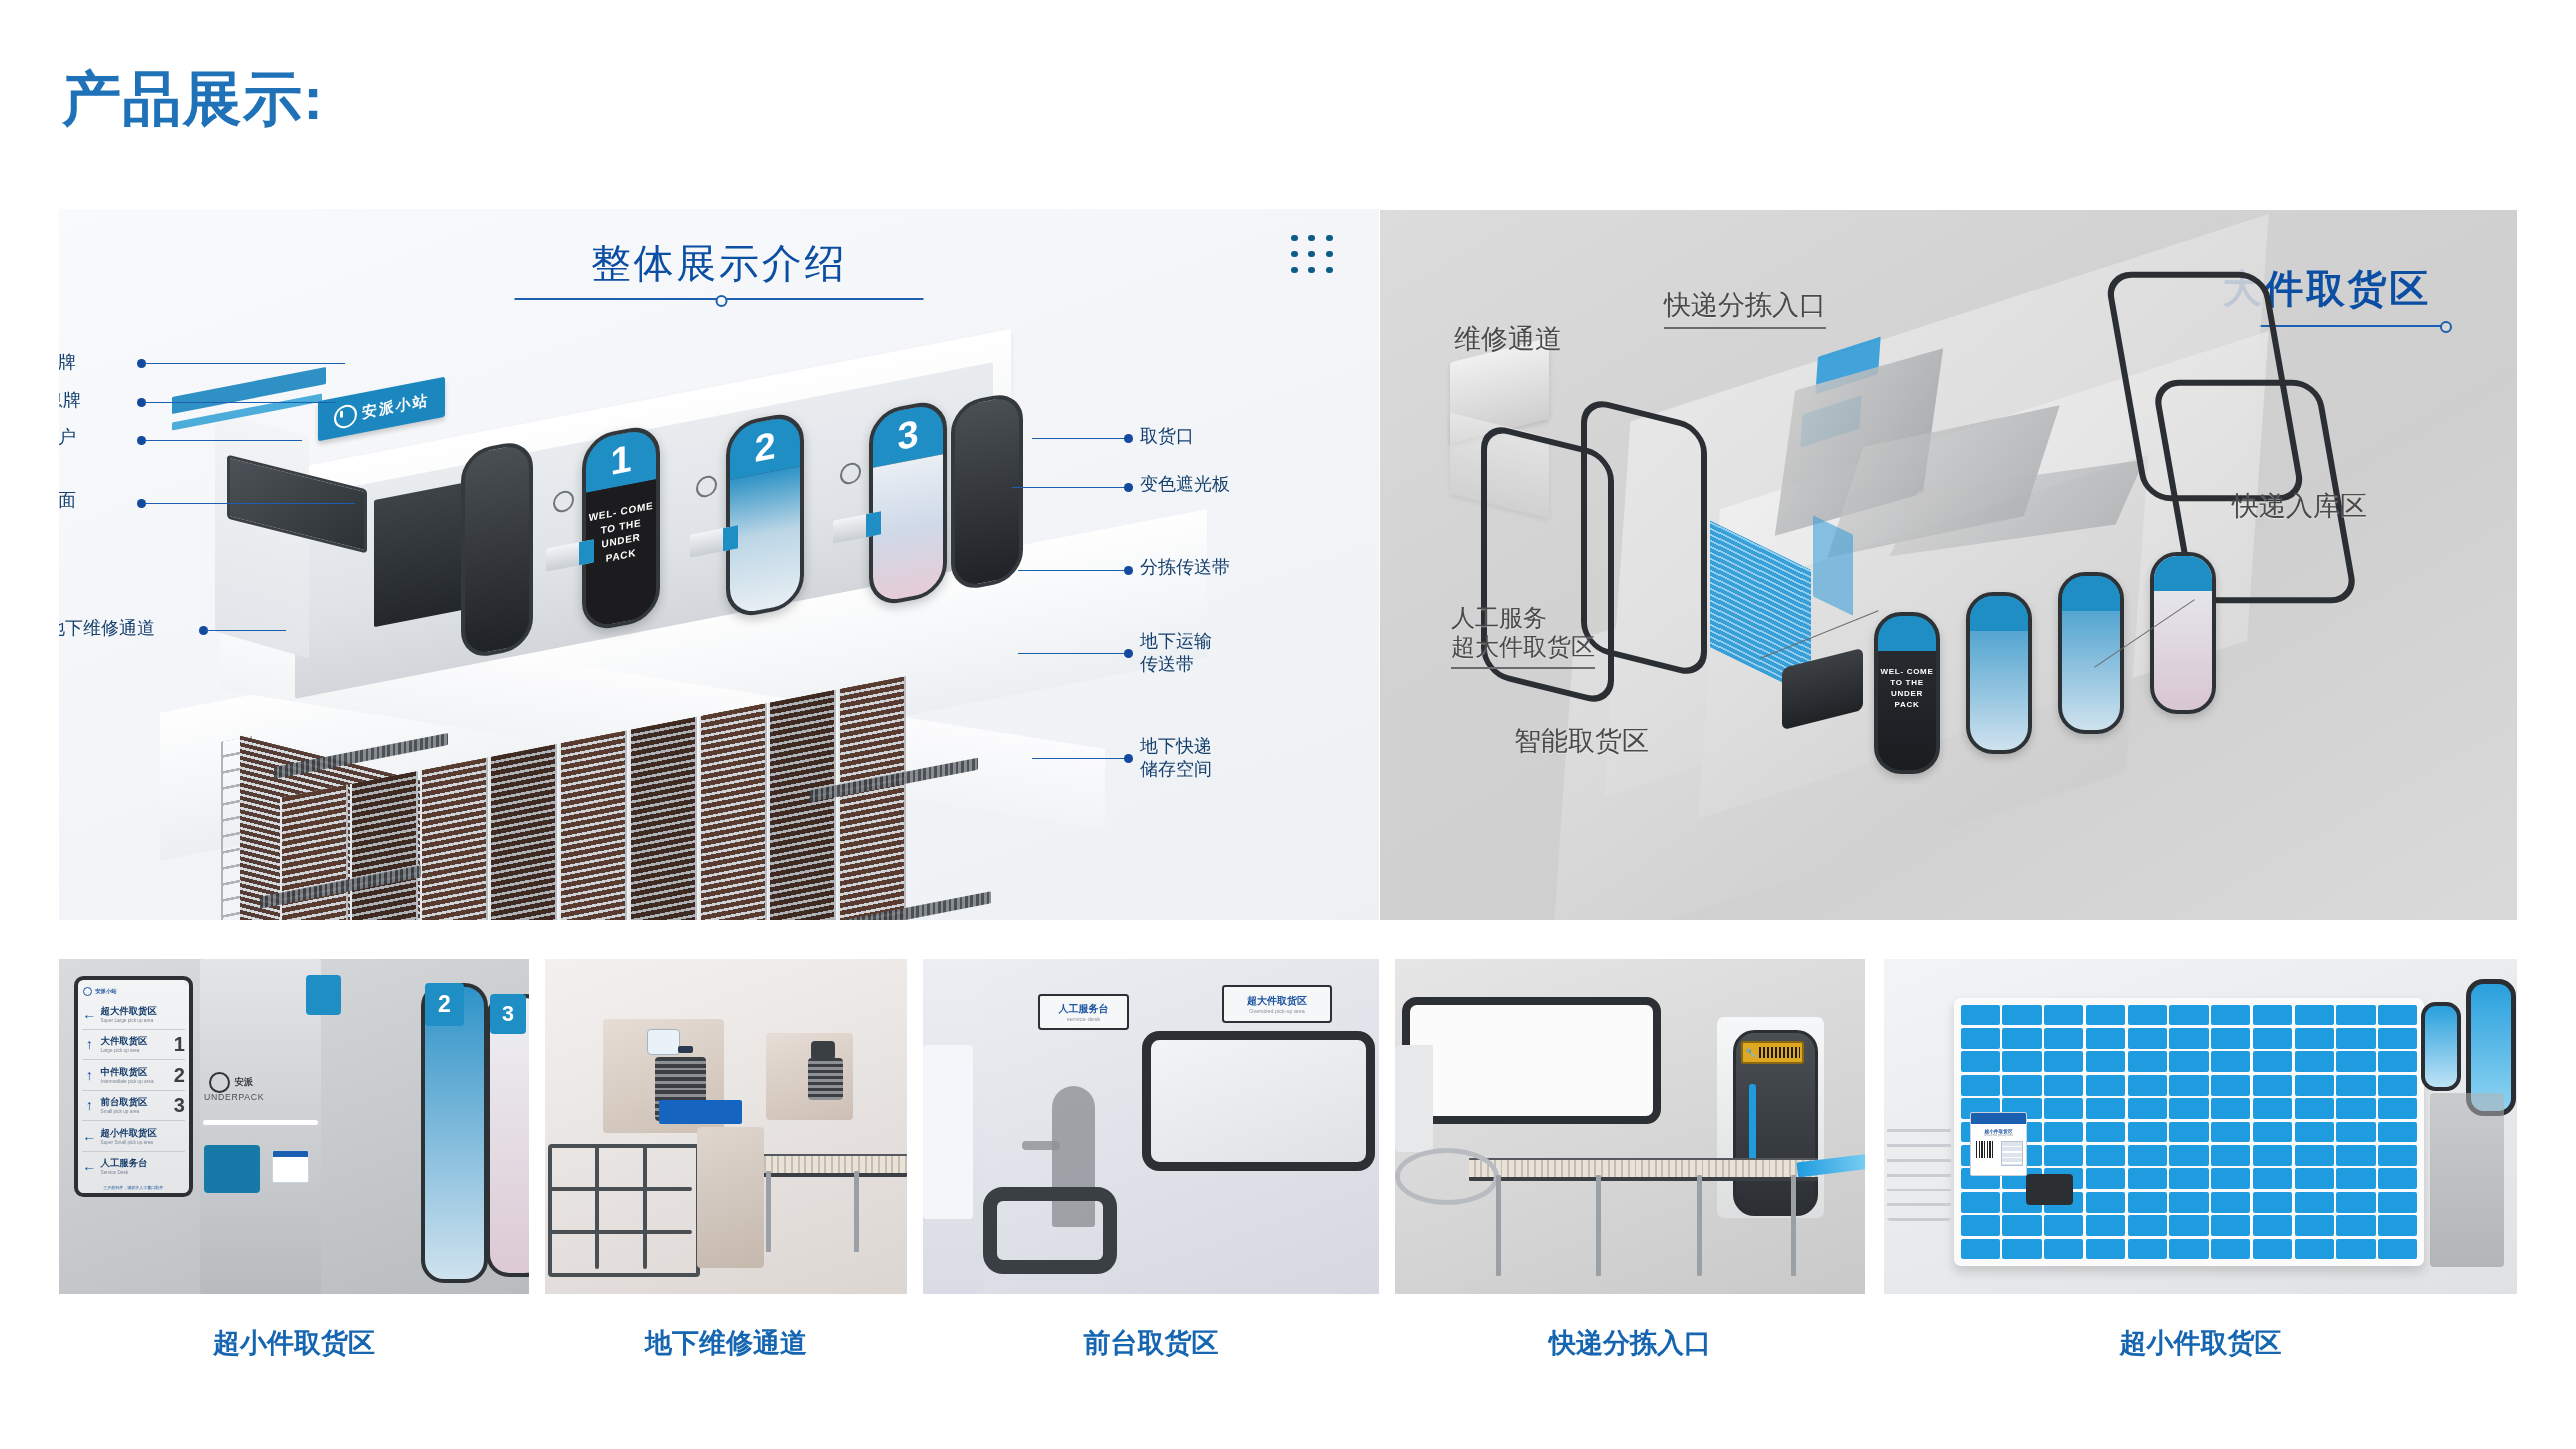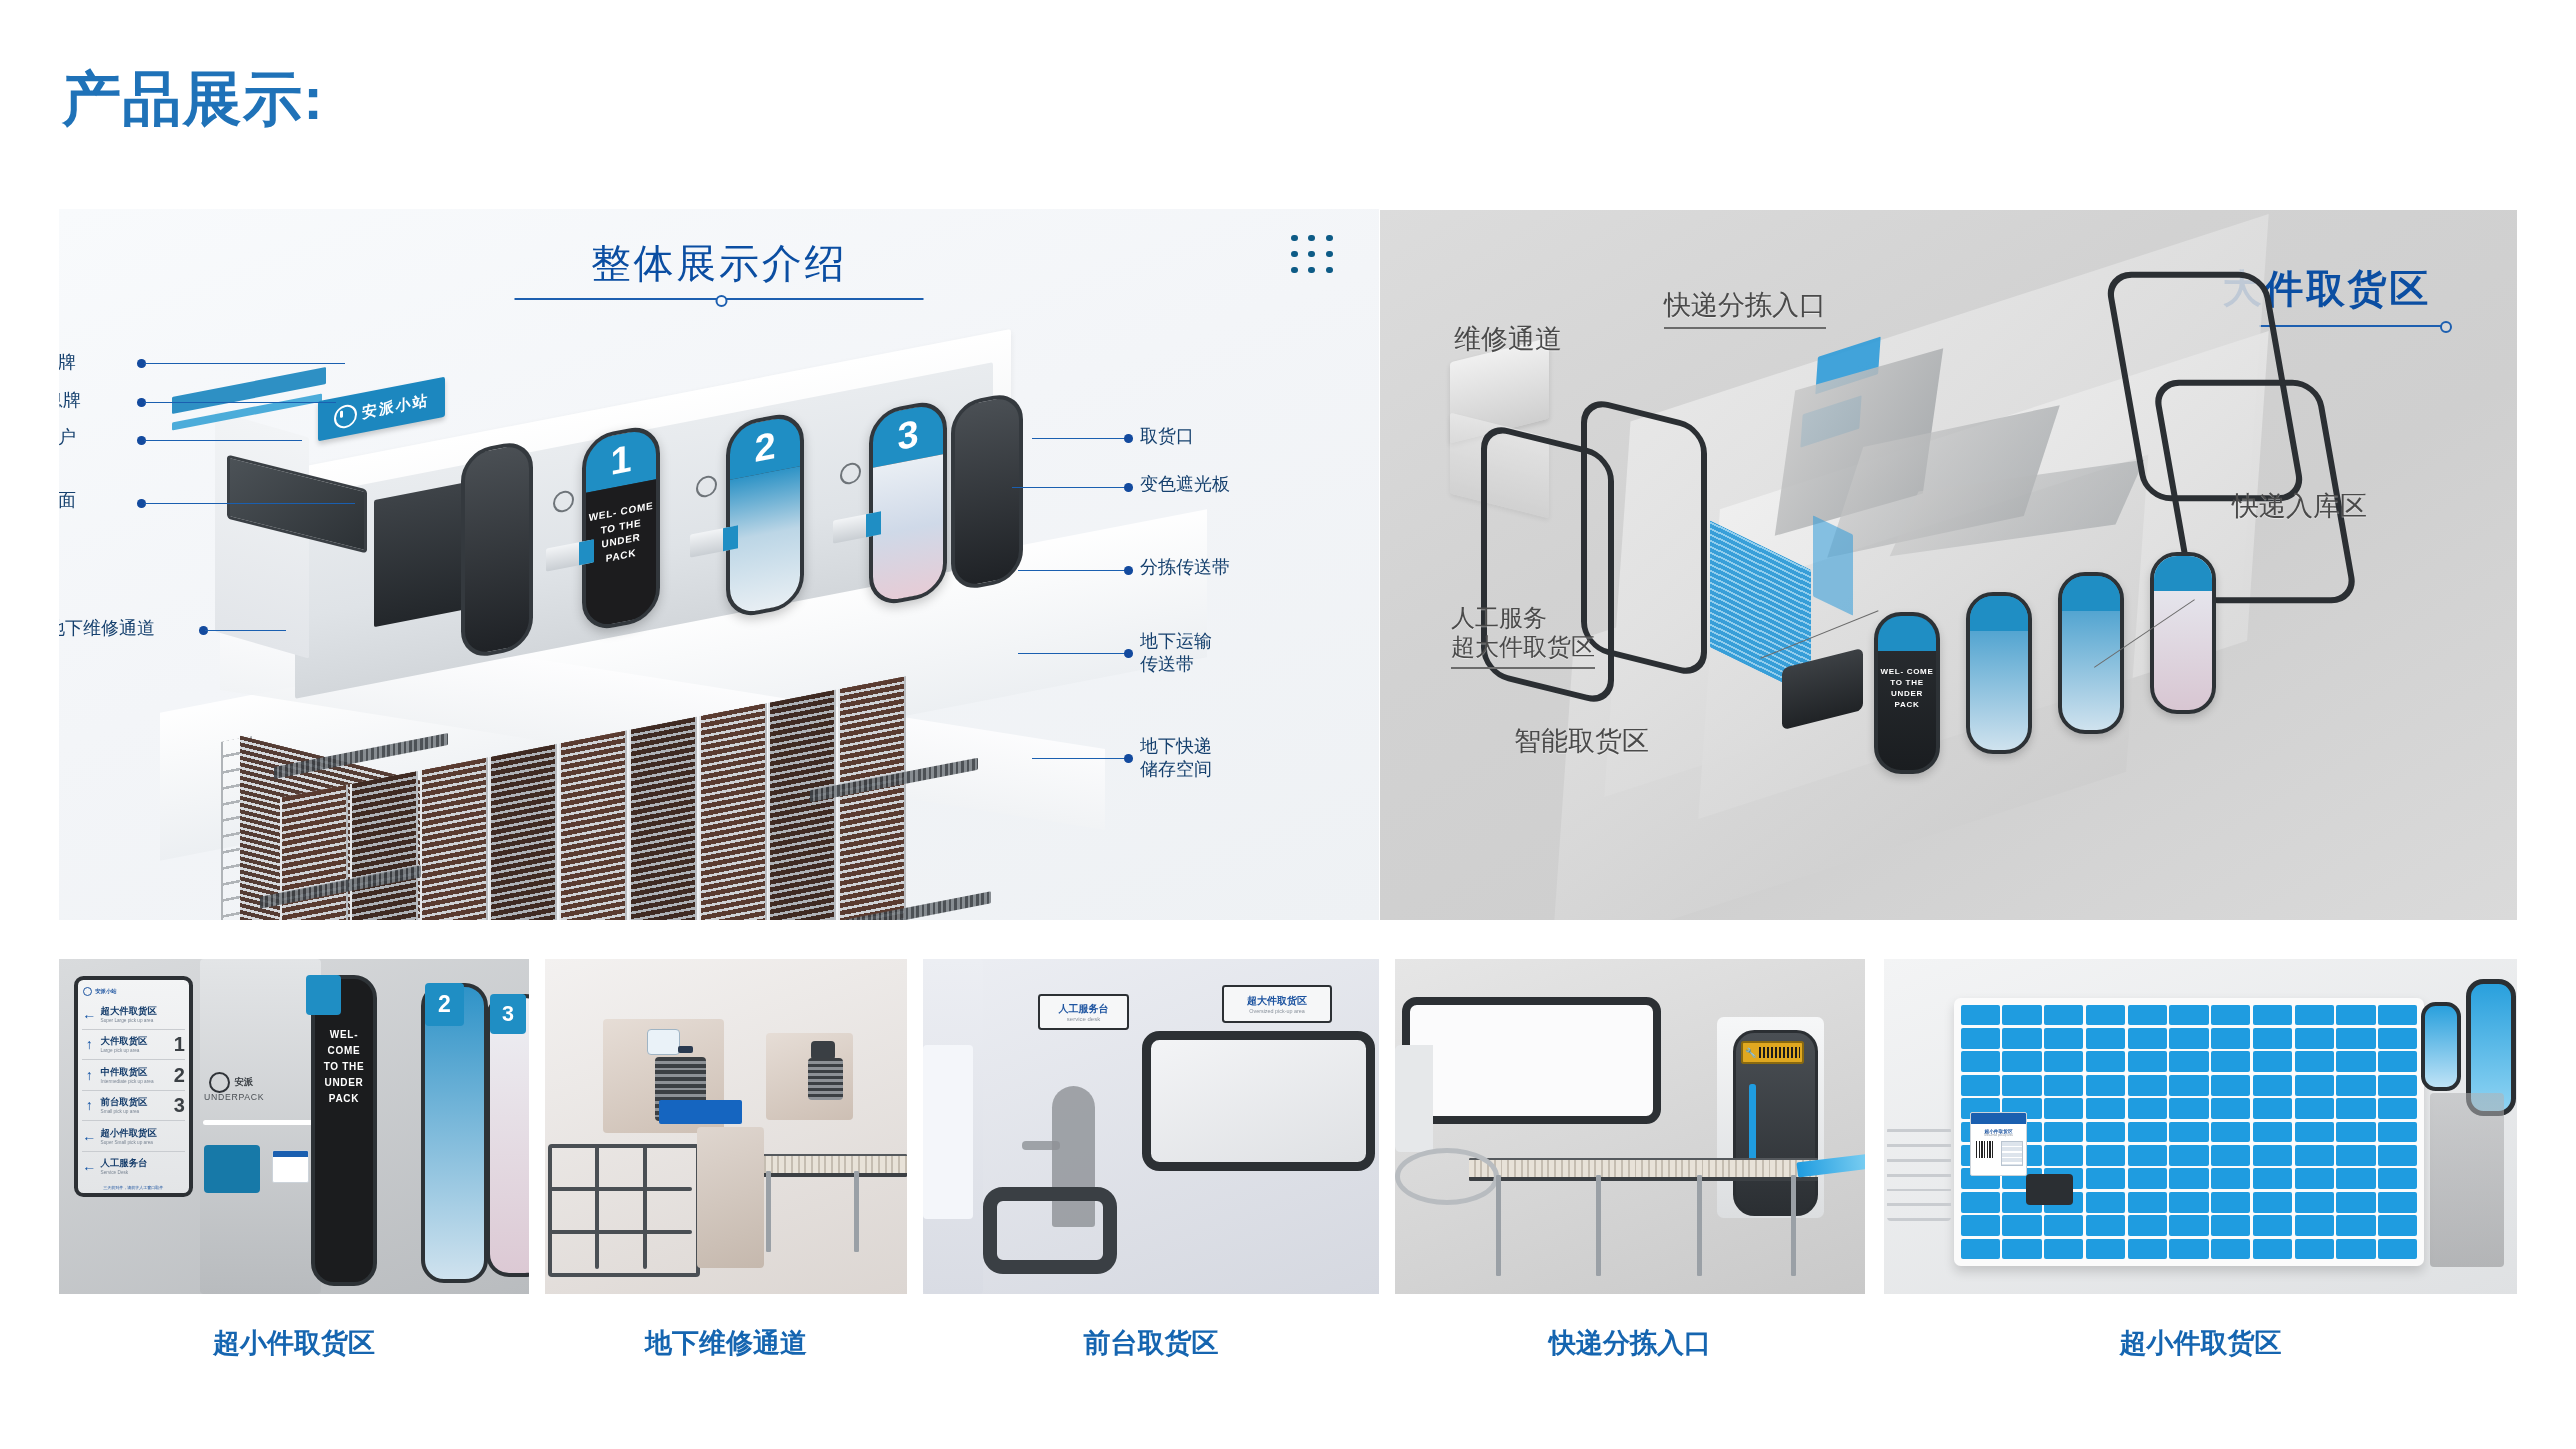--- a/index.html
+++ b/index.html
@@ -570,27 +570,20 @@
     <span style="width:17.4px;height:17.4px;border:2.7px solid #2f3338;border-radius:50%;"></span>
     <span style="font-size:9.4px;color:#3a3f44;font-weight:bold;">安派</span>
   </div>
   <div style="position:absolute;left:145px;top:133px;font-size:8.7px;color:#4a4f54;letter-spacing:0.7px;">UNDERPACK</div>
   <div class="box" style="left:144px;top:161px;width:115px;height:5.4px;background:#fff;"></div>
   <div class="box" style="left:145px;top:186px;width:56px;height:48px;background:#1779a8;"></div>
   <div class="locker-panel" style="left:213px;top:191px;width:35px;height:31px;position:absolute;">
       <div class="bar"></div>
     </div>
 
-  <div class="t1-col" style="left:252px;top:16px;width:58px;height:303px;background:#1b1c1e;">
-    <div style="color:#fff;font-size:10px;font-weight:bold;text-align:center;line-height:1.6;padding-top:48px;letter-spacing:0.7px;white-space:pre-line;">WEL-
-COME
-TO THE
-UNDER
-PACK</div>
-  </div>
   <div class="box" style="left:247px;top:16px;width:35px;height:40px;background:#1f8ec4;"></div>
 
   <div class="t1-col" style="left:362px;top:24px;width:59px;height:292px;background:linear-gradient(180deg,#2f93c8,#cfe2ee);"></div>
   <div class="box" style="left:366px;top:24px;width:39px;height:43px;background:#1f8ec4;color:#fff;font-size:23px;font-weight:bold;text-align:center;line-height:43px;">2</div>
 
   <div class="t1-col" style="left:427px;top:35px;width:54px;height:275px;background:linear-gradient(180deg,#eef0f4,#dcc9d4);"></div>
   <div class="box" style="left:431px;top:35px;width:36px;height:40px;background:#1f8ec4;color:#fff;font-size:21.5px;font-weight:bold;text-align:center;line-height:40px;">3</div>
 </div>
 <div class="thumb-caption" style="left:59px;width:470px;">超小件取货区</div>
 

